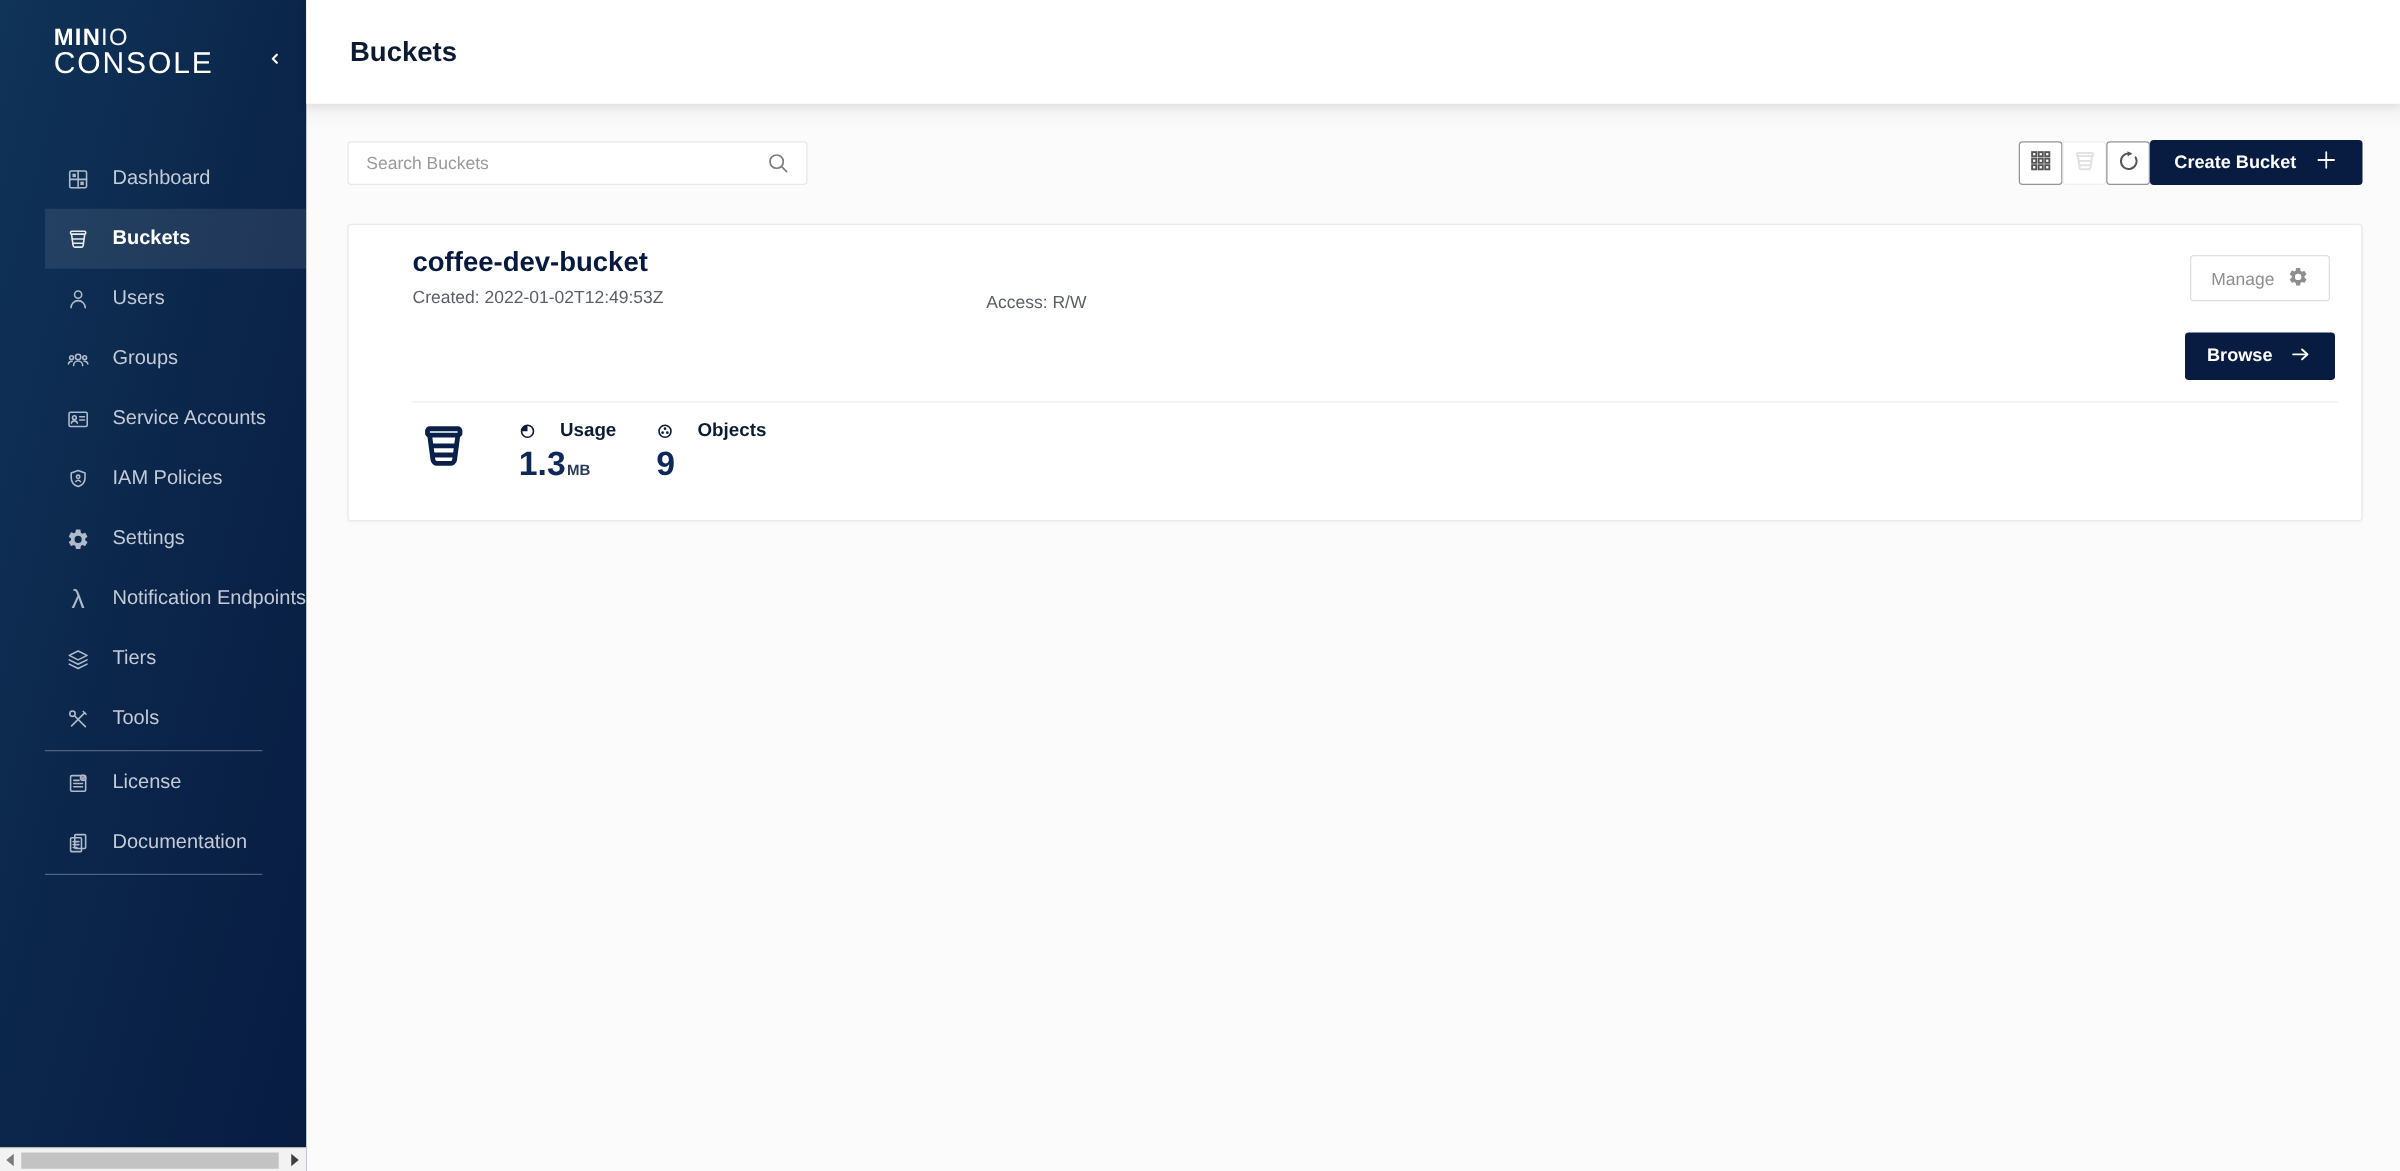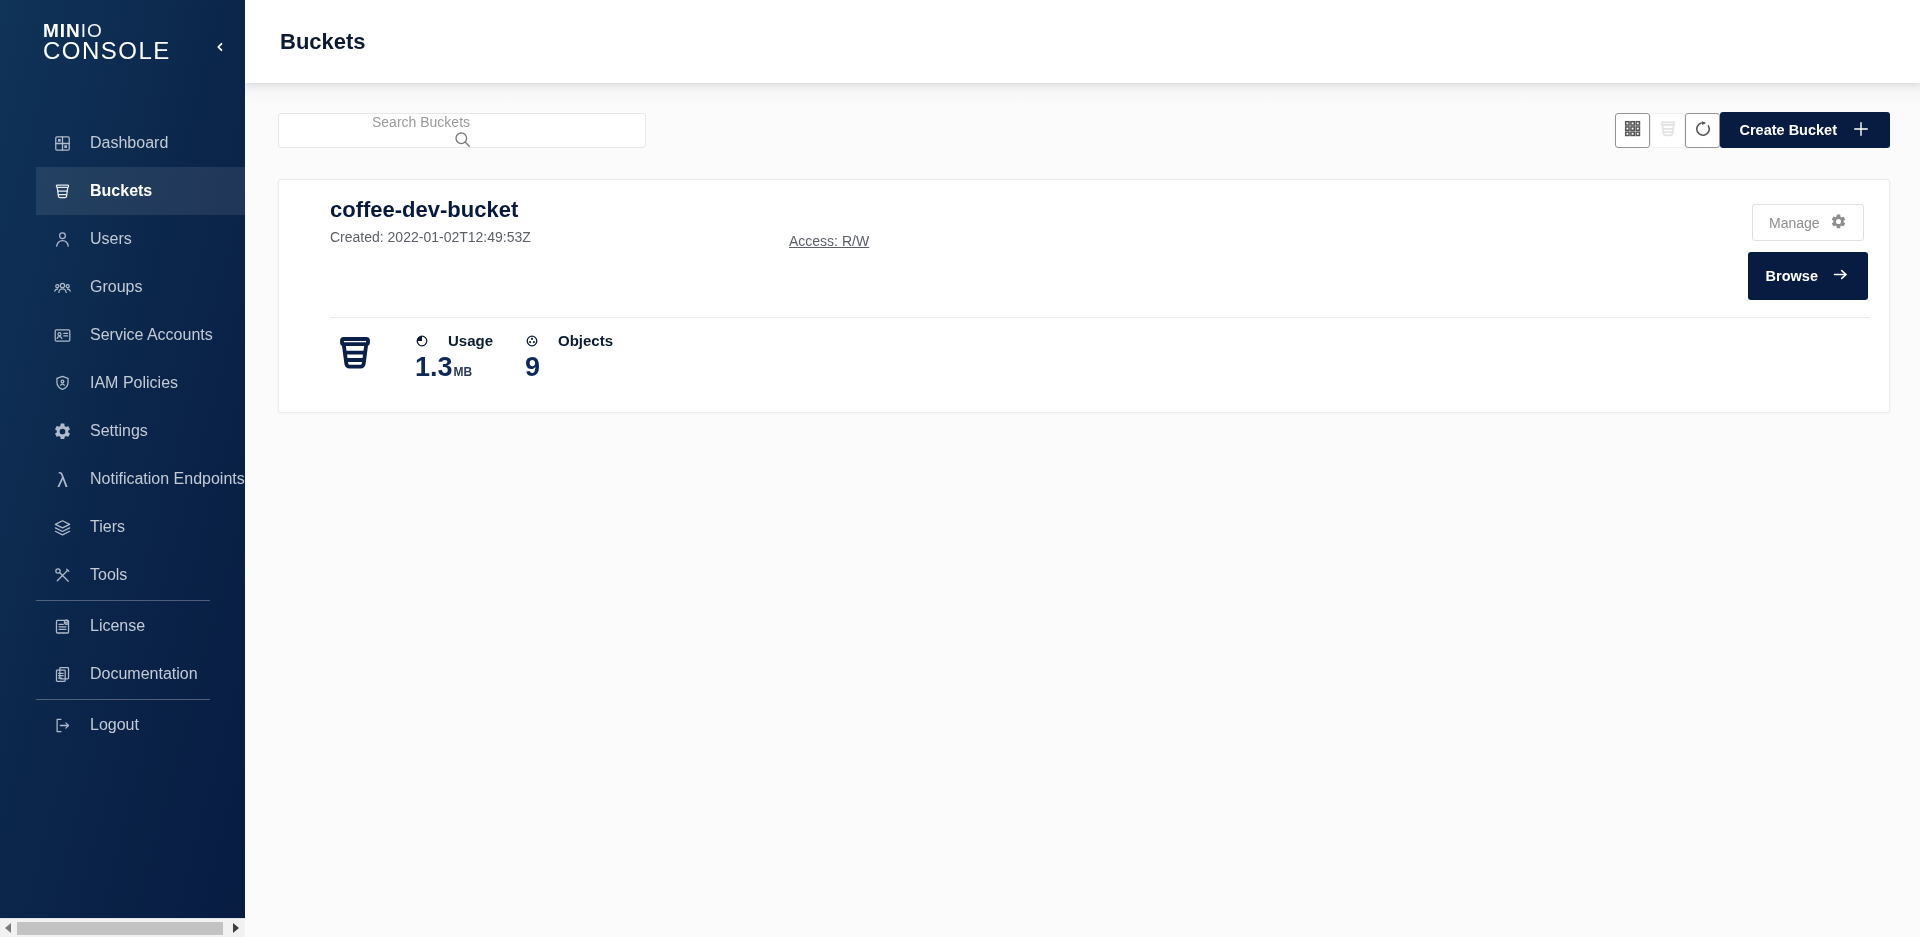--- a/index.html
+++ b/index.html
@@ -39,40 +39,40 @@
   .hs-arrow.right { left:233px; border-top:5px solid transparent; border-bottom:5px solid transparent; border-left:6px solid #3F3F3F; }
 
   
   .main { flex:1; display:flex; flex-direction:column; height:937px; background:#FBFBFB; }
   .page-header { height:83px; background:#FFFFFF; display:flex; align-items:center; padding-left:35px; box-shadow:0 3px 7px rgba(0,0,0,0.09); position:relative; z-index:2; }
   .page-title { font-size:22px; font-weight:700; color:#0D1A33; }
 
   .content { flex:1; padding:29px 30px 0 33px; background:linear-gradient(180deg,#F3F3F3 0%, #FBFBFB 22px); }
 
   .toolbar-row { display:flex; align-items:center; justify-content:space-between; }
-  .search-box { width:368px; height:35px; background:#FFFFFF; border:1px solid #E7E7E7; border-radius:3px; display:flex; align-items:center; padding:0 13px 0 14px;flex-direction:column; }
+  .search-box { width:368px; height:35px; background:#FFFFFF; border:1px solid #E7E7E7; border-radius:3px; display:flex; align-items:center; padding:0 13px 0 14px; }
   .search-box input { flex:1; border:none; outline:none; font-size:14px; color:#333; font-family:"Liberation Sans", sans-serif; background:transparent; }
   .search-box input::placeholder { color:#9A9A9A; }
   .search-box .s-icon { color:#7C7C7C; display:flex; }
 
   .actions { display:flex; align-items:center; }
   .icon-btn { width:35px; height:35px; background:#FFFFFF; border:1px solid #949494; border-radius:3px; display:flex; align-items:center; justify-content:center; color:#555555; cursor:pointer; }
   .icon-btn.disabled { border-color:#F0F0F0; color:#E2E2E2; cursor:default; }
   .primary-btn { height:36px; background:#081C42; color:#FFFFFF; border:none; border-radius:3px; font-size:14.5px; font-weight:600; font-family:"Liberation Sans", sans-serif; display:flex; align-items:center; cursor:pointer; }
   .create-btn { padding:0 19px; gap:14px; }
 
   
   .bucket-card { margin-top:31px; background:#FFFFFF; border:1px solid #EAEAEA; border-radius:3px; box-shadow:0 1px 3px rgba(0,0,0,0.03);padding-left:32px; }
   .card-top { position:relative; display:flex; padding:17px 21px 0 19px; }
   .bucket-name { font-size:22px; font-weight:700; color:#07193E; cursor:pointer; }
   .bucket-created { font-size:14px; color:#5B5F66; margin-top:6px; }
-  .bucket-access { position:absolute; left:478px; top:53px; font-size:14px; color:#5B5F66;text-decoration:underline; }
+  .bucket-access { position:absolute; left:478px; top:53px; font-size:14px; color:#5B5F66; }
   .card-buttons { margin-left:auto; display:flex; align-items:center; gap:11px; margin-top:7px;flex-direction:column; }
   .manage-btn { height:37px; padding:0 16px; background:#FFFFFF; border:1px solid #DFDFDF; border-radius:3px; color:#8E8E8E; font-size:14px; font-family:"Liberation Sans", sans-serif; display:flex; align-items:center; gap:10px; cursor:pointer; }
-  .browse-btn { height:48px; padding:0 18px; gap:13px; }
+  .browse-btn { height:38px; padding:0 18px; gap:13px;margin-top:14px; }
   .card-divider { height:1px; background:#ECECEC; margin:17px 19px 0 19px; }
   .card-bottom { display:flex; align-items:flex-start; padding:14px 19px 30px 24px; }
   .big-bucket { width:40px; height:42px; color:#0A2048; flex:0 0 40px; }
   .metric { margin-left:40px; }
   .metric + .metric { margin-left:32px; }
   .metric-label { display:flex; align-items:center; gap:19px; font-size:15px; font-weight:700; color:#0A1C33; }
   .metric-label .m-icon { display:flex; color:#0A1C33; }
   .metric-value-row { display:flex; align-items:baseline; margin-top:3px; }
   .metric-value { font-size:27px; font-weight:700; color:#0E2858; line-height:30px; }
   .metric-unit { font-size:12px; font-weight:700; color:#2A3A59; margin-left:1px; }
@@ -212,30 +212,20 @@
     <span class="mi-icon">
             <svg viewBox="0 0 24 24" fill="none" stroke="currentColor" stroke-width="1.6" stroke-linecap="round" stroke-linejoin="round">
               <rect x="8.6" y="3.4" width="11" height="14" rx="1"></rect>
               <rect x="4.4" y="6.6" width="11" height="14" rx="1"></rect>
               <path d="M7 10.5h5.8M7 13.5h5.8M7 16.5h4"></path>
             </svg>
           </span>
     <span class="mi-label">Documentation</span>
   </div>
         <div class="menu-divider"></div>
-        <div class="menu-item">
-    <span class="mi-icon">
-            <svg viewBox="0 0 24 24" fill="none" stroke="currentColor" stroke-width="1.6" stroke-linecap="round" stroke-linejoin="round">
-              <path d="M10 4.2H5.2v15.6H10"></path>
-              <path d="M9.2 12h10.2"></path>
-              <path d="m16.2 8.7 3.3 3.3-3.3 3.3"></path>
-            </svg>
-          </span>
-    <span class="mi-label">Logout</span>
-  </div>
       </nav>
 
     <div class="hscroll">
       <span class="hs-arrow left"></span>
       <span class="hs-thumb"></span>
       <span class="hs-arrow right"></span>
     </div>
   </aside>
 
   <section class="main">

